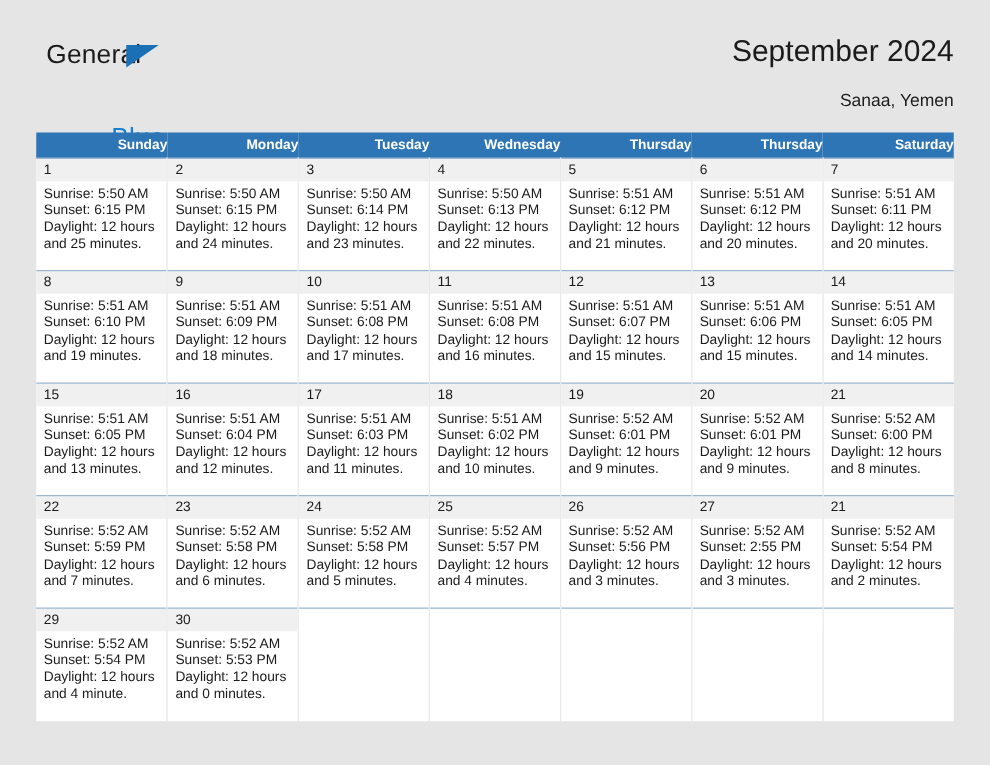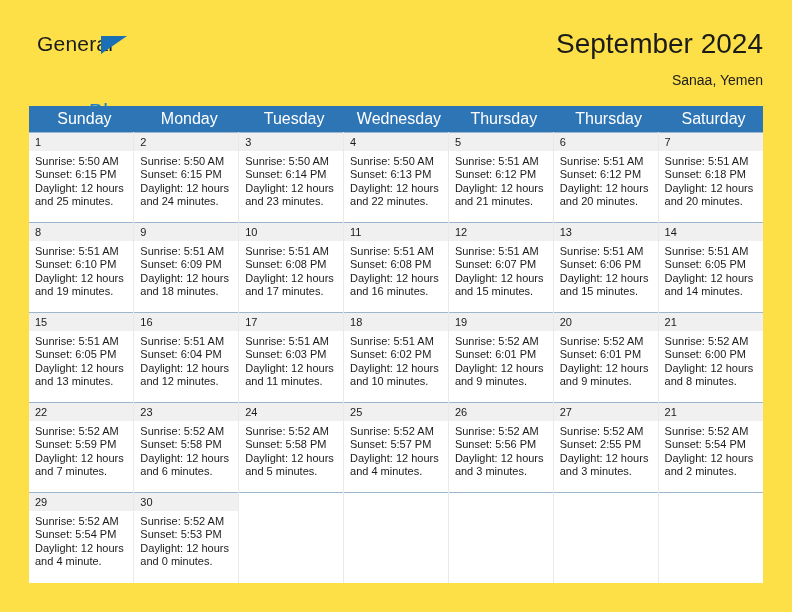--- a/index.html
+++ b/index.html
@@ -6,21 +6,21 @@
   html, body {
     margin: 0; padding: 0;
     width: 792px; height: 612px;
     background: #ffffff;
     font-family: "Liberation Sans", sans-serif;
     -webkit-font-smoothing: antialiased;
   }
   .page {
     position: relative;
     width: 792px; height: 612px;
-    background: #fde047;
+    background: #e5e5e5;
     overflow: hidden;
   }
 
   
   .top {
     position: absolute;
     left: 29px; top: 28px;
     width: 734px; height: 70px;
   }
   .logo {
@@ -48,21 +48,21 @@
     left: 60px; top: 19px;
     font-size: 21px;
     color: #1b7fd0;
     letter-spacing: .2px;
     font-family: "Liberation Sans", sans-serif;
     margin-top: 48px;
   }
   .title {
     position: absolute;
     right: 0; top: 0px;
-    font-size: 28px;
+    font-size: 24px;
     color: #1b1b1b;
     text-align: right;
     white-space: nowrap;
   }
   .subtitle {
     position: absolute;
     right: 0; top: 44px;
     font-size: 14px;
     color: #1b1b1b;
     text-align: right;
@@ -73,23 +73,23 @@
   .cal {
     position: absolute;
     left: 29px; top: 106px;
     width: 734px;
     border-collapse: collapse;
     table-layout: fixed;
   }
   .cal th {
     background: #2e75b6;
     color: #ffffff;
-    font-size: 16px;
-    font-weight: normal;
-    text-align: center;
+    font-size: 11px;
+    font-weight: bold;
+    text-align: right;
     padding: 4px 0 4px 6px;
     height: 19px;
     border: none;
   }
   .cal td {
     vertical-align: top;
     padding: 0;
     width: 104.85px;
     height: 90px;
     border-top: 1px solid #9cb6cf;
@@ -197,21 +197,21 @@
               <div>Sunrise: 5:51 AM</div>
               <div>Sunset: 6:12 PM</div>
               <div>Daylight: 12 hours</div>
               <div>and 20 minutes.</div>
             </div>
           </td>
           <td class="last">
             <div class="daynum">7</div>
             <div class="info">
               <div>Sunrise: 5:51 AM</div>
-              <div>Sunset: 6:18 PM</div>
+              <div>Sunset: 6:11 PM</div>
               <div>Daylight: 12 hours</div>
               <div>and 20 minutes.</div>
             </div>
           </td>
         </tr>
         <tr>
           <td>
             <div class="daynum">8</div>
             <div class="info">
               <div>Sunrise: 5:51 AM</div>

